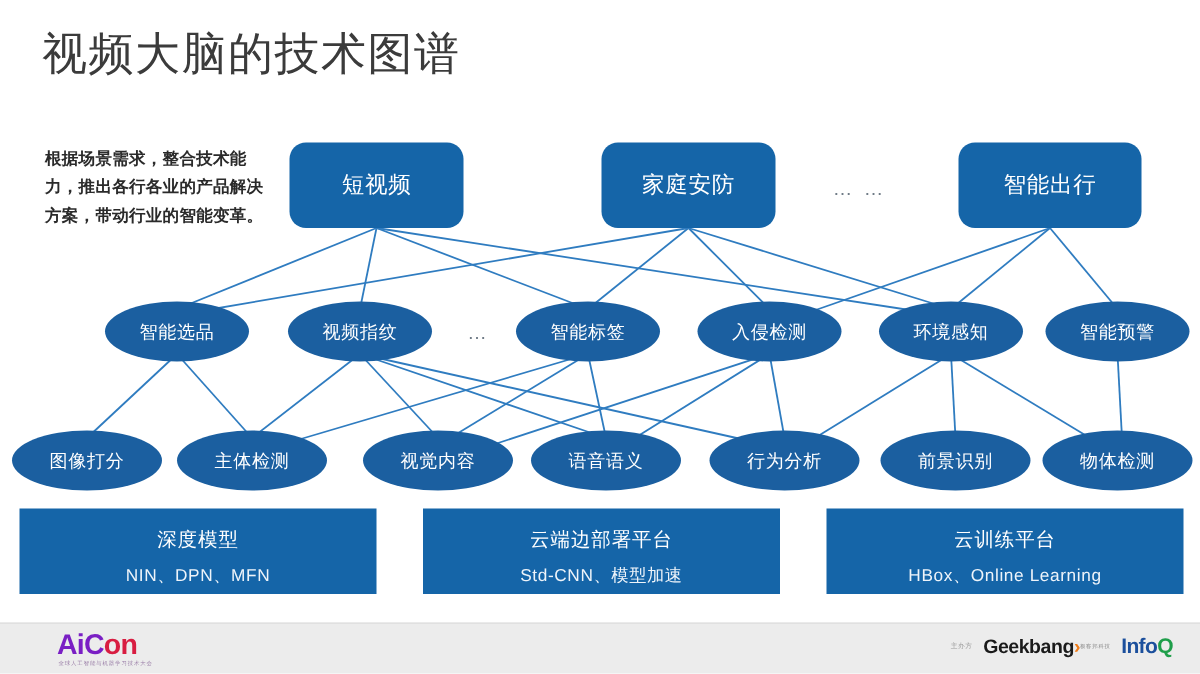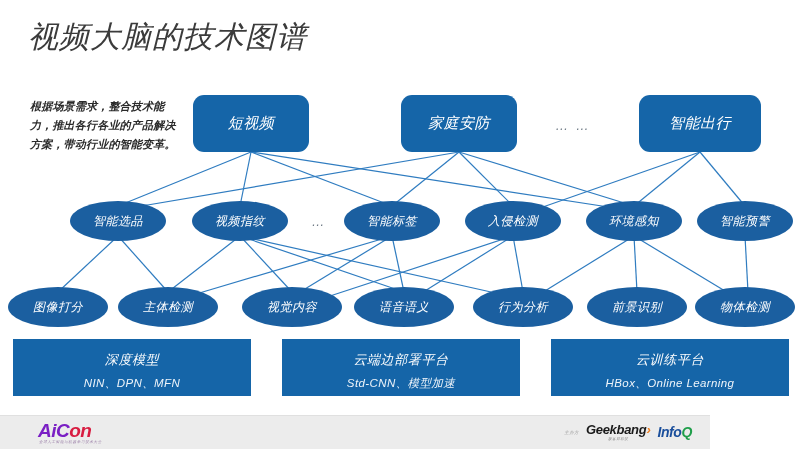--- a/index.html
+++ b/index.html
@@ -6,21 +6,20 @@
   body{
     width:800px;height:449px;
     background:#ffffff;
     font-family:"Liberation Sans","DejaVu Sans",sans-serif;
     overflow:hidden;
     position:relative;
   }
   #slide{
     position:absolute;left:0;top:0;width:800px;height:449px;
     background:#ffffff;
-    font-style:italic;
   }
   #page-title{
     position:absolute;left:28px;top:18px;
     font-size:30px;line-height:38px;
     color:#3b3b3b;
     letter-spacing:1px;
     font-weight:400;
     white-space:nowrap;
   }
   #intro-text{
@@ -52,21 +51,21 @@
     font-size:13px;fill:#ffffff;text-anchor:middle;
     font-family:"Liberation Sans","DejaVu Sans",sans-serif;
     letter-spacing:0.6px;
   }
   .plat-sub{
     font-size:11.5px;fill:#eef4fa;text-anchor:middle;
     font-family:"Liberation Sans","DejaVu Sans",sans-serif;
     letter-spacing:0.4px;
   }
   #footer{
-    position:absolute;left:0;bottom:0;width:710px;height:33px;
+    position:absolute;left:0;bottom:0;width:800px;height:33px;
     background:#ececec;
     border-top:1px solid #e0e0e0;
   }
   #aicon-logo{
     position:absolute;left:38px;top:5px;
     font-size:19px;font-weight:bold;line-height:19px;
     letter-spacing:-0.5px;
   }
   #aicon-logo .ai{color:#7a1fc4;}
   #aicon-logo .con{color:#d81d41;}
@@ -76,21 +75,21 @@
     white-space:nowrap;
   }
   #right-logos{
     position:absolute;right:18px;top:7px;
     display:flex;align-items:center;gap:7px;
   }
   .tiny-cn{
     font-size:4.5px;color:#9a9a9a;letter-spacing:0.4px;
     align-self:center;
   }
-  .gb-wrap{display:flex;flex-direction:column;align-items:center;}
+  .gb-wrap{display:flex;flex-direction:row;align-items:center;}
   .gb-main{
     font-size:13px;font-weight:bold;line-height:13px;
     color:#1a1a1a;letter-spacing:-0.3px;white-space:nowrap;
   }
   .gb-main .arrow{color:#f07d1a;}
   .gb-sub{font-size:3.6px;color:#8a8a8a;letter-spacing:0.5px;margin-top:1px;}
   .infoq{
     font-size:14px;font-weight:bold;line-height:14px;
     color:#1b4f9c;letter-spacing:-0.4px;white-space:nowrap;
   }

